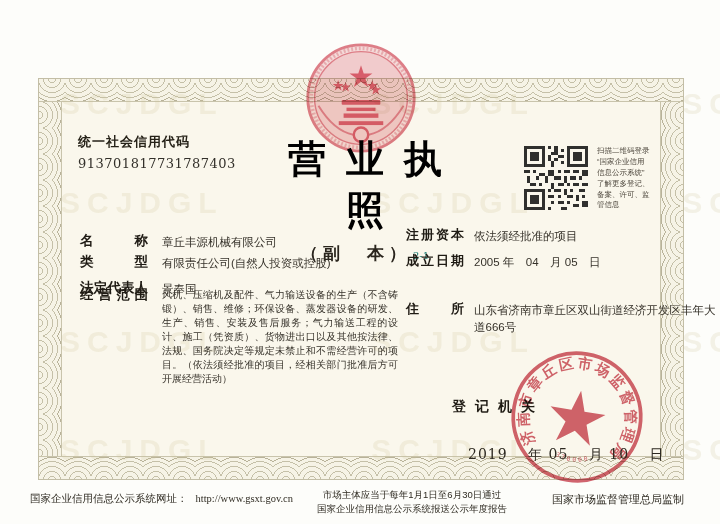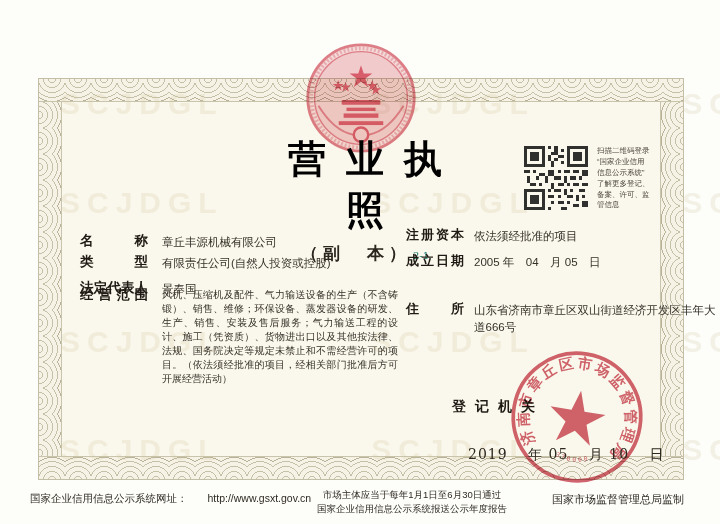--- a/index.html
+++ b/index.html
@@ -74,21 +74,21 @@
     font-family:"DejaVu Serif","Liberation Serif",serif; letter-spacing:1px; }
 
   .emblem { position:absolute; left:303px; top:40px; width:116px; height:116px;
     mix-blend-mode:multiply; opacity:0.92; }
   .stamp { position:absolute; left:508px; top:348px; width:138px; height:138px;
     transform:rotate(9deg); mix-blend-mode:multiply; opacity:0.88; }
 
   
   .foot { position:absolute; font-size:10.5px; color:#2f2b22; }
   .foot-left { left:30px; top:492px; }
-  .foot-left .url { font-family:Liberation Sans, sans-serif; margin-left:20px; }
+  .foot-left .url { font-family:Liberation Serif, serif; margin-left:8px; }
   .foot-center { left:292px; top:488px; width:240px; text-align:center;
     font-size:9.5px; line-height:1.5; white-space:pre-line; }
   .foot-right { left:552px; top:492px; font-size:11px; }
 </style>
 </head>
 <body>
 
 <div id="page">
 
   <div class="frame">
@@ -116,20 +116,24 @@
       <rect x="40" y="62" width="40" height="5" rx="1"></rect>
       <rect x="45" y="70" width="30" height="3.5"></rect>
       <rect x="42" y="76" width="36" height="4.5"></rect>
       <rect x="37" y="84" width="46" height="4"></rect>
     </g>
     <path d="M16 68 Q32 94 52 98" fill="none" stroke="#dd7480" stroke-width="2"></path>
     <path d="M104 68 Q88 94 68 98" fill="none" stroke="#dd7480" stroke-width="2"></path>
     <circle cx="60" cy="98" r="7.5" fill="#f2c9cc" stroke="#d6505f" stroke-width="2.5"></circle>
   </svg>
 
+  <div class="code-block">
+    <div class="code-label">统一社会信用代码</div>
+    <div class="code-value">913701817731787403</div>
+  </div>
 
   <div class="title-block">
     <div class="title-main">营业执照</div>
     <div class="title-sub-row">
       <span>（副　本）</span><span class="copy-no">2-1</span>
     </div>
   </div>
 
   <svg class="qr-wrap" width="64" height="64" viewBox="0 0 21 21" shape-rendering="crispEdges">
     <rect width="21" height="21" fill="#faf7ec"></rect>

